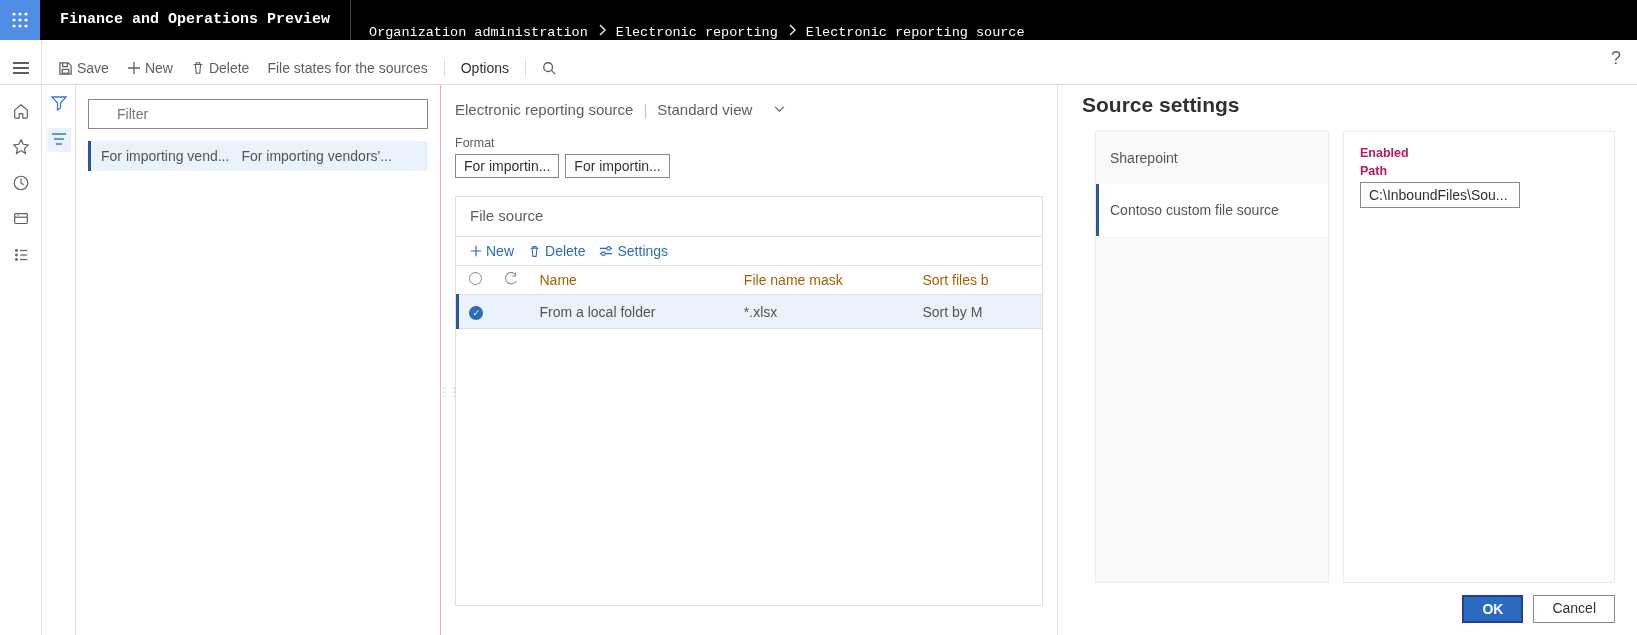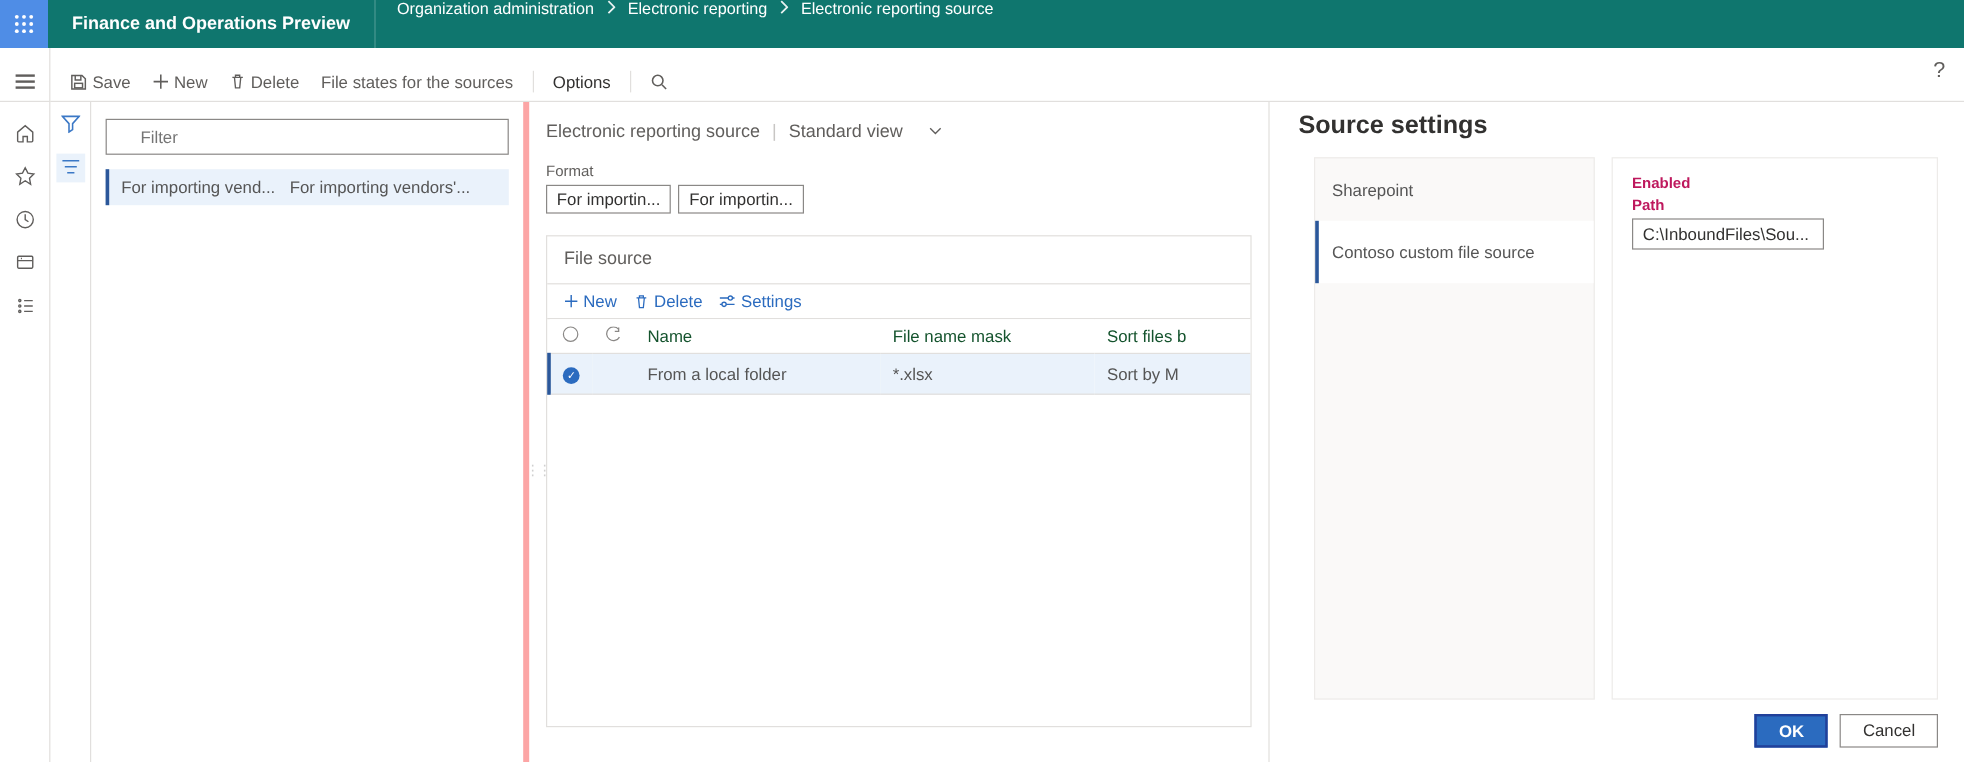--- a/index.html
+++ b/index.html
@@ -1,57 +1,57 @@
 <!DOCTYPE html>
 <html><head>
 <meta charset="utf-8">
 <style>
   * { box-sizing: border-box; }
   html, body { margin:0; padding:0; font-family:"Segoe UI", Arial, sans-serif; font-size:14px; color:#323130; background:#fff; height:100%; }
   body { width:1637px; height:635px; overflow:hidden; position:relative; }
-  .titlebar { height:40px; background:#0f766e; color:#fff; display:flex; align-items:flex-start; }
+  .titlebar { height:40px; background:#000000; color:#fff; display:flex; align-items:flex-end;font-family:Liberation Mono, monospace; }
   .waffle { width:40px; height:40px; background:#4f8de6; display:flex; align-items:center; justify-content:center; }
   .waffle svg { width:18px; height:18px; }
   .app-name { font-weight:600; padding:0 20px; font-size:15px; border-right:1px solid rgba(255,255,255,0.25); height:40px; line-height:40px;}
   .crumbs { display:flex; align-items:center; gap:10px; padding-left:18px; font-size:13.5px; }
   .crumbs .sep { opacity:.9; }
   .help-icon { position:absolute; right:16px; top:48px; font-size:18px; color:#605e5c; cursor:pointer; }
   .chrome { display:flex; height:595px; }
   .rail { width:42px; border-right:1px solid #e1dfdd; display:flex; flex-direction:column; align-items:center; gap:16px; padding-top:12px; color:#605e5c; }
   .rail .ico { width:20px; height:20px; display:flex; align-items:center; justify-content:center; cursor:pointer; }
   .rail-top { width:42px; height:33px; display:flex; align-items:center; justify-content:center; border-bottom:1px solid #e1dfdd; }
   .hamburger { display:inline-block; width:16px; height:2px; background:#605e5c; position:relative; }
   .hamburger::before,.hamburger::after{content:"";position:absolute;left:0;width:16px;height:2px;background:#605e5c;}
   .hamburger::before{top:-5px;} .hamburger::after{top:5px;}
   .workzone { flex:1; display:flex; flex-direction:column; min-width:0; }
   .cmdbar { height:33px; border-bottom:1px solid #e1dfdd; display:flex; align-items:center; padding:0 10px; gap:6px; color:#605e5c;margin-top:12px; }
   .cmd { display:flex; align-items:center; gap:4px; padding:0 6px; cursor:pointer; font-size:14px; }
   .cmd.opt { color:#323130; font-weight:400;text-align:right; }
   .vsep { width:1px; height:18px; background:#e1dfdd; margin:0 4px;}
   .body { flex:1; display:flex; min-height:0; position:relative;}
   .navcol { width:34px; border-right:1px solid #e1dfdd; display:flex; flex-direction:column; align-items:center; gap:14px; padding-top:10px; color:#3b78c6;}
-  .filterpane { width:365px; border-right:5px solid #fca5a5; padding:14px 12px 12px 12px; }
+  .filterpane { width:365px; border-right:1px solid #fca5a5; padding:14px 12px 12px 12px; }
   .filterbox { width:100%; height:30px; border:1px solid #8a8886; padding:2px 8px 2px 28px; font-size:14px; color:#605e5c; position:relative;}
   .filterwrap { position:relative; }
   .filterwrap .sicon { position:absolute; left:8px; top:7px; color:#8a8886; font-size:13px;}
   .listrow { margin-top:12px; border-left:3px solid #2b579a; height:30px; background:#eaf2fb; display:flex; align-items:center; gap:12px; padding:0 10px; color:#555; font-size:14px; overflow:hidden; }
   .main { flex:1; padding:16px 14px 10px 14px; min-width:0; position:relative; }
   .drag { position:absolute; left:-3px; top:300px; color:#cfcfcf; font-size:12px; letter-spacing:-2px;}
   .headerline { display:flex; align-items:center; gap:10px; color:#605e5c; font-size:15px;}
   .headerline .bar { color:#c8c6c4; }
   .viewbtn { display:flex; align-items:center; gap:22px; cursor:pointer; }
   .seclabel { font-size:12.5px; color:#605e5c; margin-top:18px; }
   .pillrow { display:flex; gap:6px; margin-top:4px; }
   .pill { border:1px solid #8a8886; padding:3px 8px; font-size:14px; min-width:96px; white-space:nowrap; overflow:hidden; text-overflow:ellipsis; }
   .panel { border:1px solid #e1dfdd; margin-top:18px; height:410px; }
   .panelhdr { padding:10px 14px 12px; color:#605e5c; font-size:15px; border-bottom:1px solid #e1dfdd;}
   .pcmdbar { display:flex; gap:14px; align-items:center; padding:6px 14px; color:#2b6bbf; font-size:14px; border-bottom:1px solid #e1dfdd;}
   .pcmd { display:flex; align-items:center; gap:4px; cursor:pointer;}
   table.grid { border-collapse:collapse; width:100%; font-size:14px; }
-  table.grid th { text-align:left; font-weight:400; color:#14532d; padding:6px 10px; border-bottom:1px solid #e1dfdd; background:#fff;}
+  table.grid th { text-align:left; font-weight:400; color:#a16207; padding:6px 10px; border-bottom:1px solid #e1dfdd; background:#fff;}
   table.grid th:first-child, table.grid th:nth-child(2){ width:36px; text-align:center;}
   table.grid td { padding:8px 10px; border-bottom:1px solid #e1dfdd; color:#555;}
   tr.sel { background:#eaf2fb; }
   tr.sel td:first-child { border-left:3px solid #2b579a; }
   .radio { width:13px;height:13px;border:1.5px solid #8a8886;border-radius:50%;display:inline-block;}
   .selmark { width:14px;height:14px;border-radius:50%;background:#2b6bbf;display:inline-flex;align-items:center;justify-content:center;color:#fff;font-size:9px;}
   .flyout { width:580px; border-left:1px solid #e1dfdd; padding:8px 22px 12px 24px; display:flex; flex-direction:column; background:#fff; }
   .flyout h2 { margin:0 0 14px 0; font-weight:600; font-size:21px; }
   .fbody { flex:1; display:flex; gap:14px;padding-left:13px; }
   .tabs { width:234px; background:#faf9f8; border:1px solid #edebe9; }

